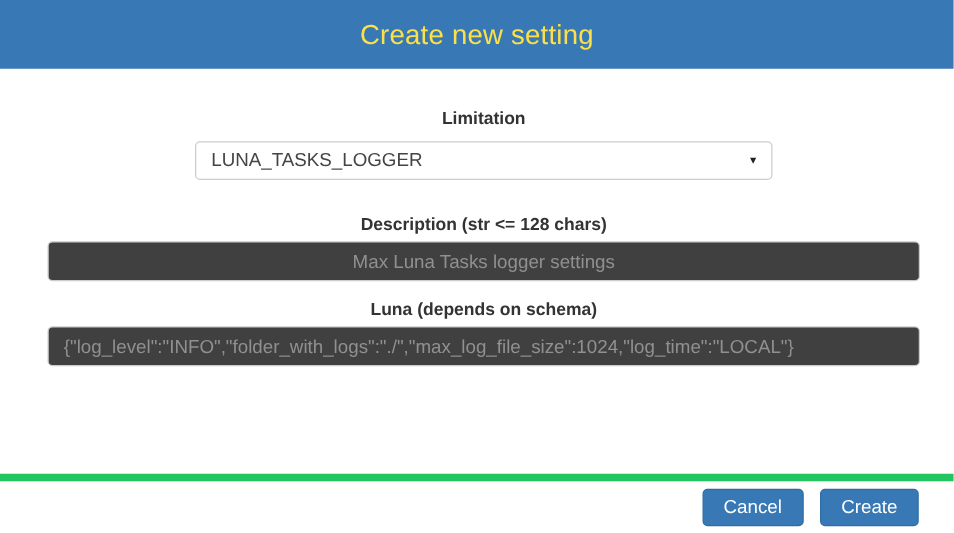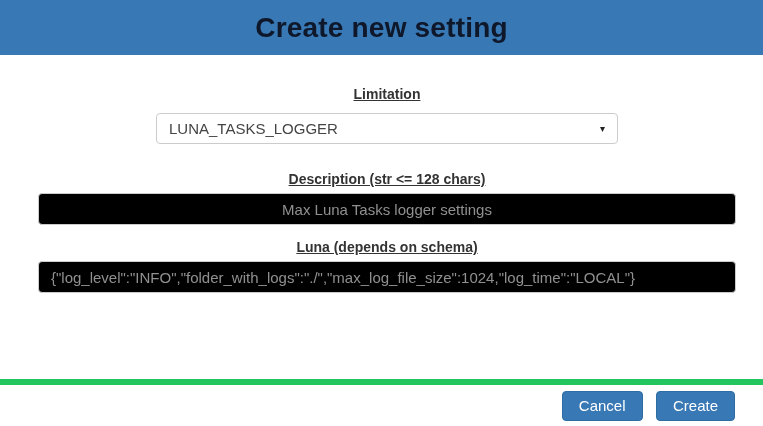--- a/index.html
+++ b/index.html
@@ -18,38 +18,37 @@
   }
   .modal-header {
     height: 55px;
     background: #3878b4;
     display: flex;
     align-items: center;
     justify-content: center;
     flex: 0 0 auto;
   }
   .modal-title {
-    color: #0f172a;
-    font-size: 28px;
-    font-weight: 700;
+    color: #fde047;
+    font-size: 22px;
+    font-weight: 400;
     letter-spacing: 0.2px;
   }
   .modal-body {
     padding: 32px 27px 0 38px;
     flex: 1 1 auto;
   }
   .form-group { text-align: center; }
   .form-label {
     display: block;
     font-size: 14px;
     font-weight: 700;
     color: #333333;
     margin-bottom: 8px;
     line-height: 14px;
-    text-decoration: underline;
   }
   .select-box {
     width: 462px;
     height: 31px;
     margin: 12px auto 28px auto;
     border: 1px solid #cccccc;
     border-radius: 4px;
     background: #ffffff;
     display: flex;
     align-items: center;
@@ -68,21 +67,21 @@
     font-size: 10px;
     color: #222222;
     flex: 0 0 auto;
     line-height: 1;
   }
   .text-input {
     width: 100%;
     height: 32px;
     border: 1px solid #cccccc;
     border-radius: 4px;
-    background: #000000;
+    background: #404040;
     font-family: "Liberation Sans", "DejaVu Sans", sans-serif;
     font-size: 15px;
     color: #909090;
     padding: 0 12px;
     outline: none;
     margin-bottom: 15px;
   }
   .text-center { text-align: center; }
   .text-left { text-align: left; }
   .group-desc .form-label,

